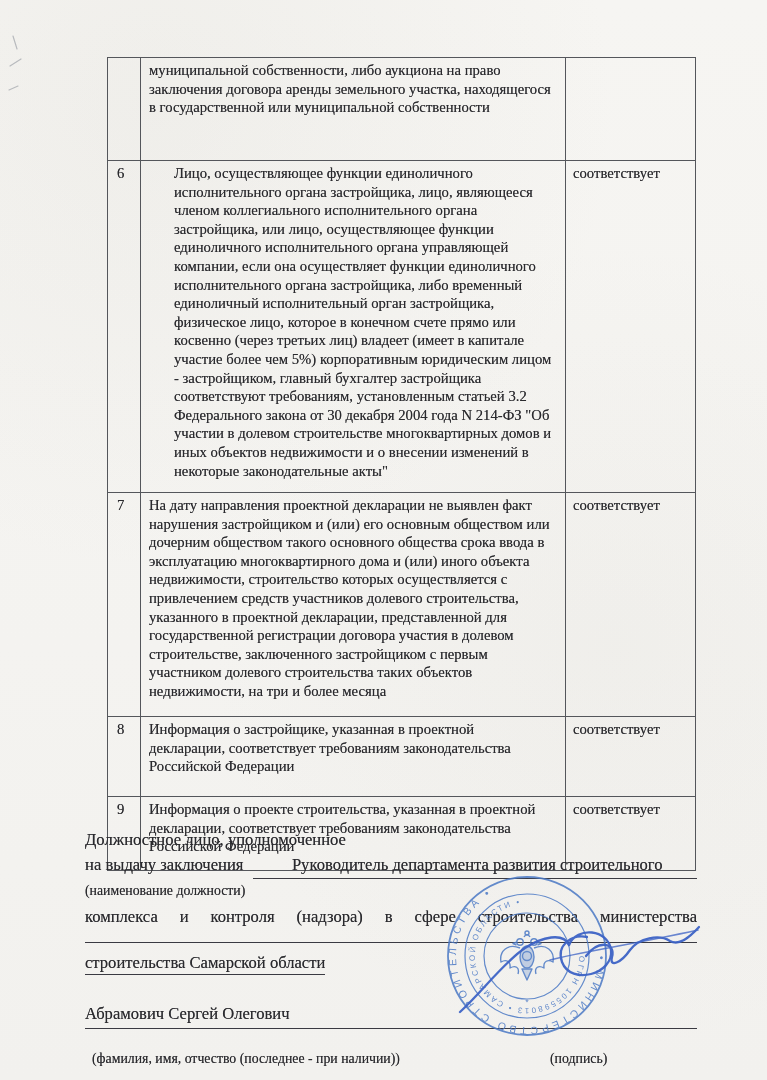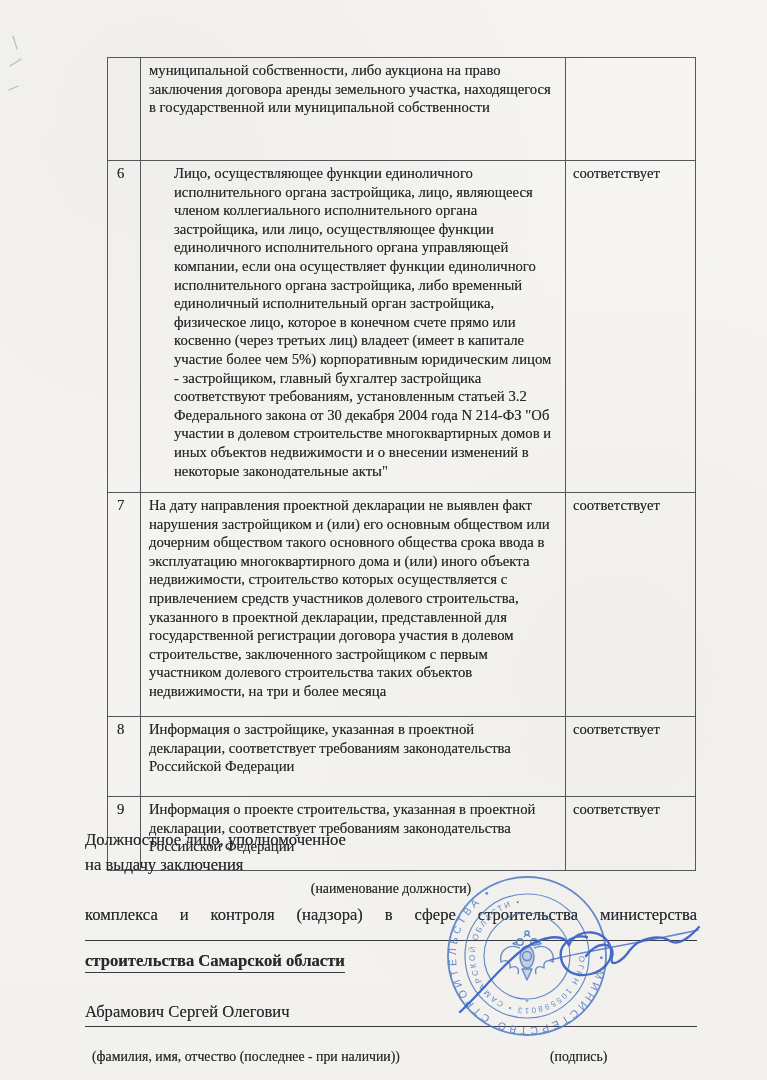--- a/index.html
+++ b/index.html
@@ -38,26 +38,26 @@
   
   .sig-block{
     position:absolute; left:85px; top:828px; width:612px;
     font-size:16.6px; line-height:24px;
   }
   .sig-line2{ display:flex; align-items:baseline; margin-top:1px;text-align:center; }
   .sig-line2 .prefix{ white-space:nowrap; margin-right:10px; }
   .sig-line2 .value{
     flex:1; border-bottom:1.2px solid #3a3a42; padding:0 2px 1px 6px; white-space:nowrap;
   }
-  .sig-caption1{ text-align:center; font-size:13.8px; line-height:17px; margin-top:3px; }
+  .sig-caption1{ text-align:left; font-size:13.8px; line-height:17px; margin-top:3px; }
   .sig-line3{
     margin-top:5px; border-bottom:1.2px solid #3a3a42; padding-bottom:12px;
     text-align:justify; text-align-last:justify; line-height:26px;
   }
-  .sig-line4{ margin-top:7px; line-height:26px;font-weight:bold; }
+  .sig-line4{ margin-top:7px; line-height:26px; }
   .sig-line4 span{ border-bottom:1.2px solid #3a3a42; padding-bottom:2px; }
   .sig-name-line{
     margin-top:26px; border-bottom:1.2px solid #3a3a42; padding-bottom:2px;
   }
   .sig-captions{ position:relative; height:22px; font-size:13.8px; margin-top:18px; }
   .sig-captions .fio{ position:absolute; left:7px; top:0; }
   .sig-captions .sign{ position:absolute; left:465px; top:0;font-family:Liberation Serif, serif; }
 
   
   .stamp-svg{ position:absolute; left:427px; top:856px; opacity:.85; }
@@ -103,20 +103,21 @@
       <td class="req">Информация о проекте строительства, указанная в проектной декларации, соответствует требованиям законодательства Российской Федерации</td>
       <td class="status">соответствует</td>
     </tr>
   </tbody>
 </table>
 
 <div class="sig-block doc-text">
   <div>Должностное лицо, уполномоченное</div>
   <div class="sig-line2">
     <span class="prefix">на выдачу заключения</span>
+    <span class="value">Руководитель департамента развития строительного</span>
   </div>
   <div class="sig-caption1">(наименование должности)</div>
   <div class="sig-line3">комплекса и контроля (надзора) в сфере строительства министерства</div>
   <div class="sig-line4">
     <span>строительства Самарской области</span>
   </div>
   <div class="sig-name-line">Абрамович Сергей Олегович</div>
   <div class="sig-captions">
     <span class="fio">(фамилия, имя, отчество (последнее - при наличии))</span>
     <span class="sign">(подпись)</span>

